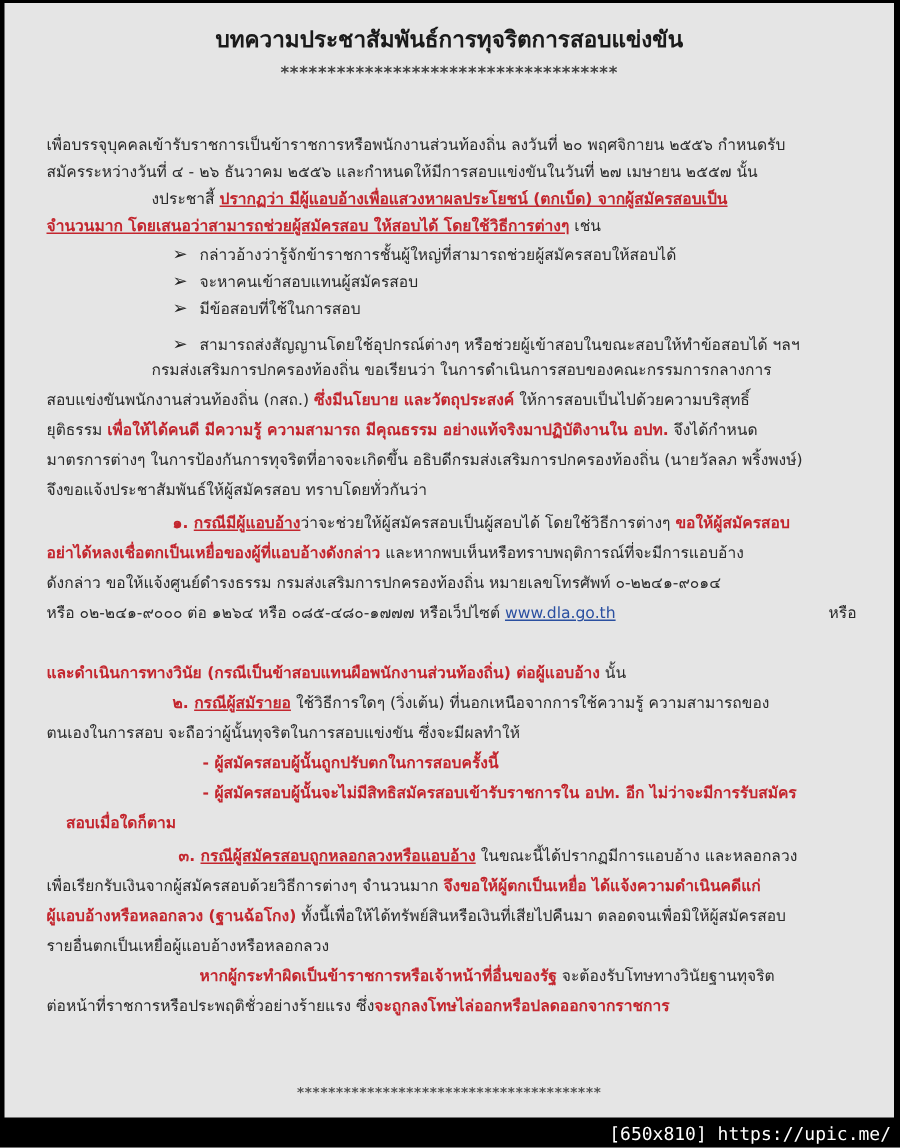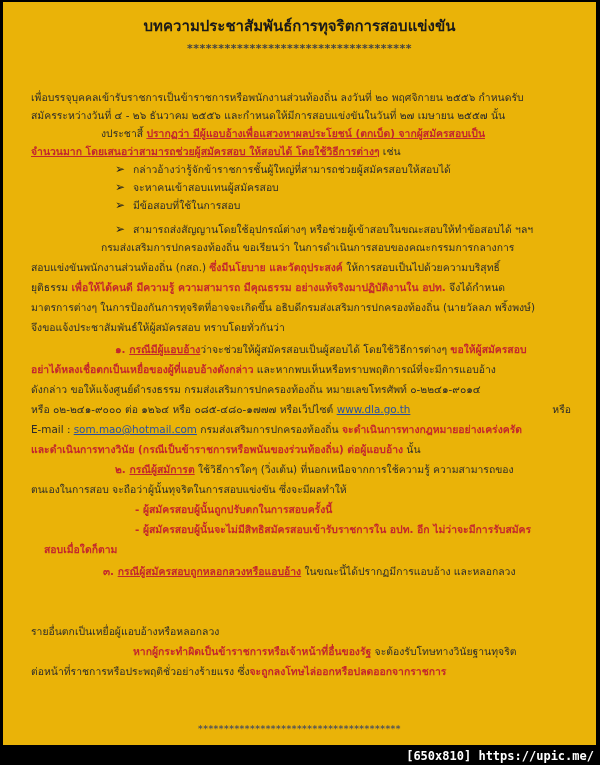--- a/index.html
+++ b/index.html
@@ -2,21 +2,21 @@
 <html><head>
 <meta charset="utf-8">
 <style>
   html, body { margin:0; padding:0; }
   body {
     width:600px; height:765px; background:#000; position:relative; overflow:hidden;
     font-family:"DejaVu Sans", "Liberation Sans", sans-serif;
   }
   .page {
     position:absolute; left:3px; top:2px; width:593px; height:743px;
-    background:#eab308; box-sizing:border-box; overflow:hidden;
+    background:#e5e5e5; box-sizing:border-box; overflow:hidden;
   }
   .title {
     position:absolute; left:0; right:0; top:12px; text-align:center;
     font-family:"DejaVu Serif", "Liberation Serif", serif;
     font-weight:bold; font-size:15px; color:#1a1a1a;
   }
   .stars {
     position:absolute; left:0; right:0; text-align:center;
     font-size:11px; letter-spacing:0.5px; color:#444; font-weight:bold;
   }
@@ -24,21 +24,21 @@
   .stars.bottom { top:722px; font-size:9px; color:#555; }
   .line {
     position:absolute; white-space:nowrap; font-size:10.4px; line-height:14px; color:#2b2b2b;
   }
   .red { color:#c3262e; font-weight:bold; }
   .u { text-decoration:underline; }
   .link { color:#2a4fa0; text-decoration:underline; }
   .bullet { display:inline-block; width:18px; color:#222; font-size:12px; }
   .watermark {
     position:absolute; right:6px; bottom:2px; color:#fff;
-    font-family:"DejaVu Sans Mono", "Liberation Mono", monospace; font-size:12px; font-weight:bold;
+    font-family:"DejaVu Sans Mono", "Liberation Mono", monospace; font-size:12px; font-weight:normal;
   }
 </style>
 </head>
 <body>
 
 <div class="page">
   <div class="title">บทความประชาสัมพันธ์การทุจริตการสอบแข่งขัน</div>
   <div class="stars top">************************************</div>
 
   <div class="line" style="left:28px;top:88px">เพื่อบรรจุบุคคลเข้ารับราชการเป็นข้าราชการหรือพนักงานส่วนท้องถิ่น ลงวันที่ ๒๐ พฤศจิกายน ๒๕๕๖ กำหนดรับ</div>
@@ -77,37 +77,40 @@
   <div class="line" style="left:112px;top:340px">
     <span class="red">๑. </span><span class="red u">กรณีมีผู้แอบอ้าง</span><span>ว่าจะช่วยให้ผู้สมัครสอบเป็นผู้สอบได้ โดยใช้วิธีการต่างๆ </span><span class="red">ขอให้ผู้สมัครสอบ</span>
   </div>
   <div class="line" style="left:28px;top:360px">
     <span class="red">อย่าได้หลงเชื่อตกเป็นเหยื่อของผู้ที่แอบอ้างดังกล่าว</span><span> และหากพบเห็นหรือทราบพฤติการณ์ที่จะมีการแอบอ้าง</span>
   </div>
   <div class="line" style="left:28px;top:380px">ดังกล่าว  ขอให้แจ้งศูนย์ดำรงธรรม  กรมส่งเสริมการปกครองท้องถิ่น หมายเลขโทรศัพท์ ๐-๒๒๔๑-๙๐๑๔</div>
   <div class="line" style="left:28px;top:400px;width:540px">
     <span>หรือ ๐๒-๒๔๑-๙๐๐๐ ต่อ ๑๒๖๔ หรือ ๐๘๕-๔๘๐-๑๗๗๗ หรือเว็ปไซต์ </span><span class="link">www.dla.go.th</span><span style="position:absolute;right:0">หรือ</span>
   </div>
-  <div class="line" style="left:28px;top:420px">
-    <span>E-mail : </span><span class="link">som.mao@hotmail.com</span><span> กรมส่งเสริมการปกครองท้องถิ่น </span><span class="red">จะดำเนินการทางกฎหมายอย่างเคร่งครัด</span>
-  </div>
   <div class="line" style="left:28px;top:440px">
-    <span class="red">และดำเนินการทางวินัย (กรณีเป็นข้าราชการหรือพนันของร่วนท้องถิ่น) ต่อผู้แอบอ้าง</span><span> นั้น</span>
+    <span class="red">และดำเนินการทางวินัย (กรณีเป็นข้าสอบแทนผือพนักงานส่วนท้องถิ่น) ต่อผู้แอบอ้าง</span><span> นั้น</span>
   </div>
 
   <div class="line" style="left:112px;top:460px">
-    <span class="red">๒. </span><span class="red u">กรณีผู้สมัการต</span><span> ใช้วิธีการใดๆ (วิ่งเต้น) ที่นอกเหนือจากการใช้ความรู้ ความสามารถของ</span>
+    <span class="red">๒. </span><span class="red u">กรณีผู้สมัรายอ</span><span> ใช้วิธีการใดๆ (วิ่งเต้น) ที่นอกเหนือจากการใช้ความรู้ ความสามารถของ</span>
   </div>
   <div class="line" style="left:28px;top:480px">ตนเองในการสอบ จะถือว่าผู้นั้นทุจริตในการสอบแข่งขัน ซึ่งจะมีผลทำให้</div>
   <div class="line red" style="left:132px;top:500px">- ผู้สมัครสอบผู้นั้นถูกปรับตกในการสอบครั้งนี้</div>
   <div class="line red" style="left:132px;top:520px">- ผู้สมัครสอบผู้นั้นจะไม่มีสิทธิสมัครสอบเข้ารับราชการใน อปท. อีก ไม่ว่าจะมีการรับสมัคร</div>
   <div class="line red" style="left:41px;top:540px">สอบเมื่อใดก็ตาม</div>
 
-  <div class="line" style="left:100px;top:562px">
+  <div class="line" style="left:116px;top:562px">
     <span class="red">๓. </span><span class="red u">กรณีผู้สมัครสอบถูกหลอกลวงหรือแอบอ้าง</span><span>  ในขณะนี้ได้ปรากฏมีการแอบอ้าง และหลอกลวง</span>
+  </div>
+  <div class="line" style="left:28px;top:582px">
+    <span>เพื่อเรียกรับเงินจากผู้สมัครสอบด้วยวิธีการต่างๆ จำนวนมาก </span><span class="red">จึงขอให้ผู้ตกเป็นเหยื่อ ได้แจ้งความดำเนินคดีแก่</span>
+  </div>
+  <div class="line" style="left:28px;top:602px">
+    <span class="red">ผู้แอบอ้างหรือหลอกลวง (ฐานฉ้อโกง)</span><span> ทั้งนี้เพื่อให้ได้ทรัพย์สินหรือเงินที่เสียไปคืนมา ตลอดจนเพื่อมิให้ผู้สมัครสอบ</span>
   </div>
   <div class="line" style="left:28px;top:622px">รายอื่นตกเป็นเหยื่อผู้แอบอ้างหรือหลอกลวง</div>
 
   <div class="line" style="left:130px;top:642px">
     <span class="red">หากผู้กระทำผิดเป็นข้าราชการหรือเจ้าหน้าที่อื่นของรัฐ</span><span> จะต้องรับโทษทางวินัยฐานทุจริต</span>
   </div>
   <div class="line" style="left:28px;top:662px">
     <span>ต่อหน้าที่ราชการหรือประพฤติชั่วอย่างร้ายแรง ซึ่ง</span><span class="red">จะถูกลงโทษไล่ออกหรือปลดออกจากราชการ</span>
   </div>
 

